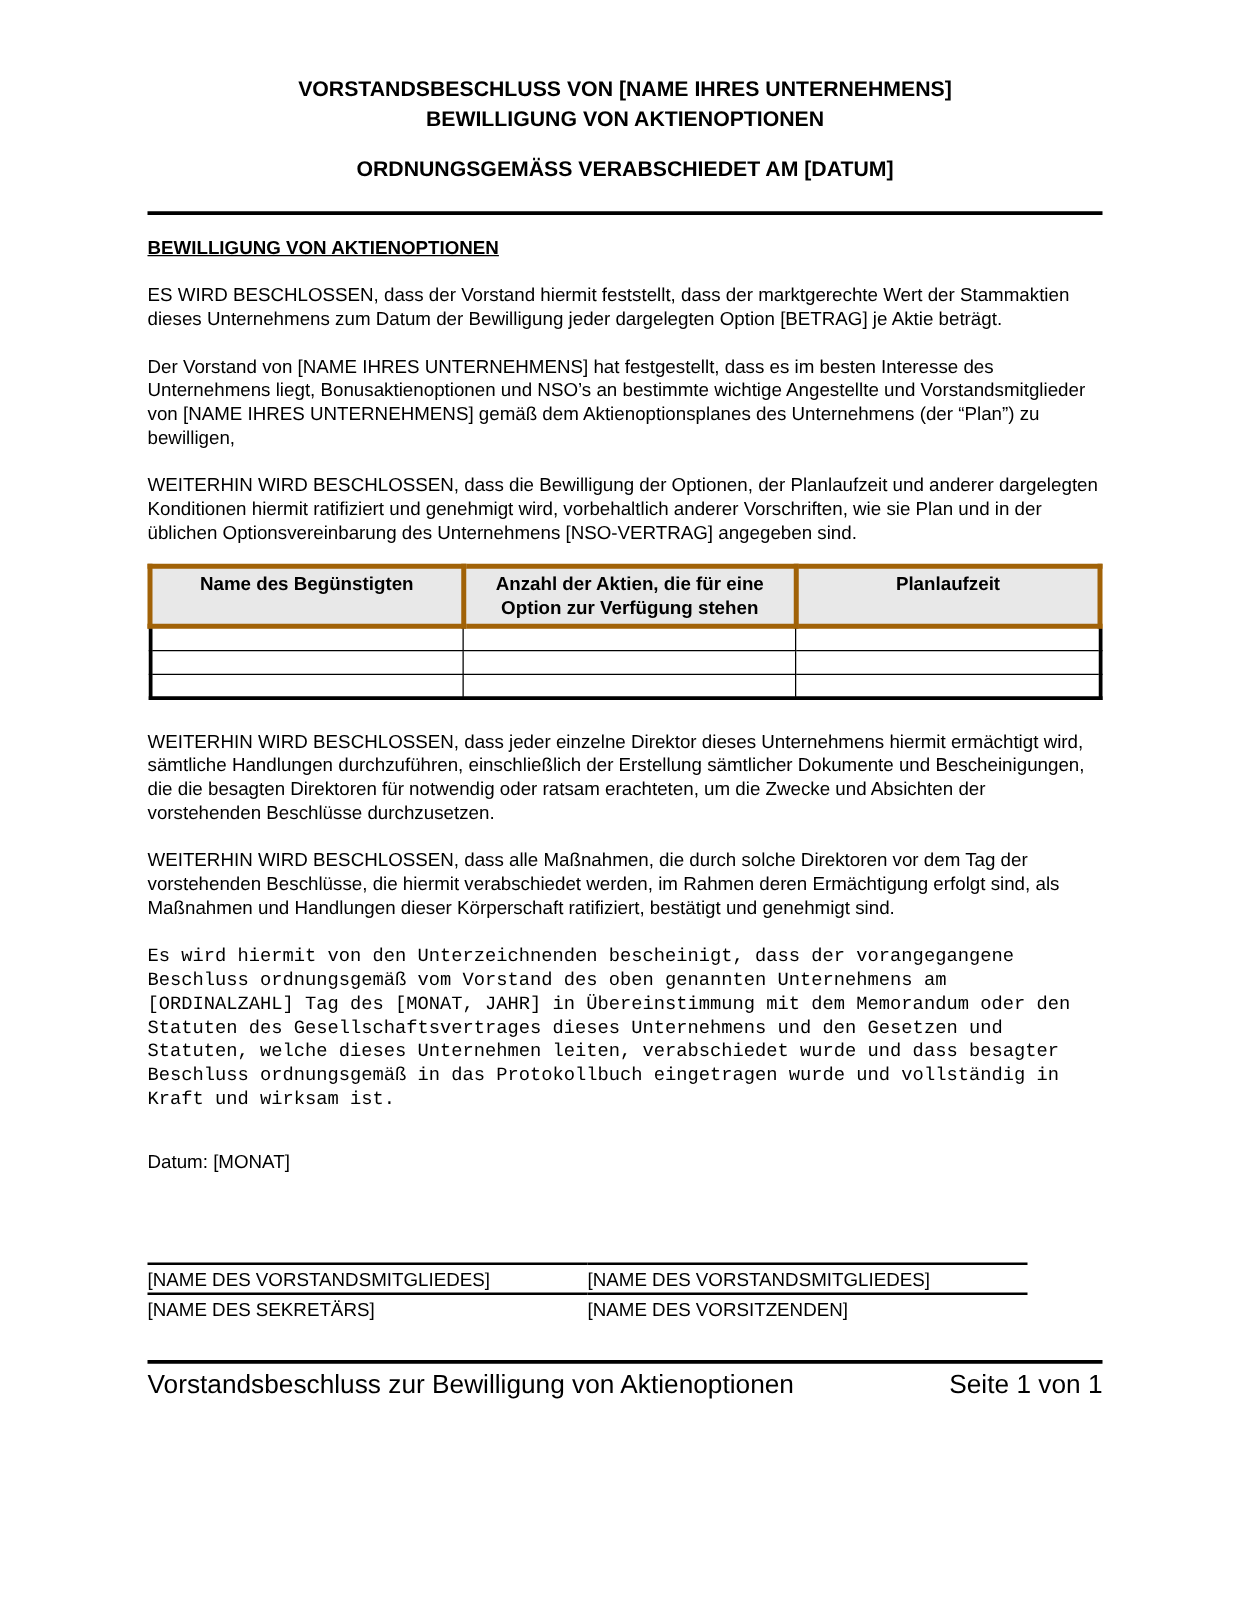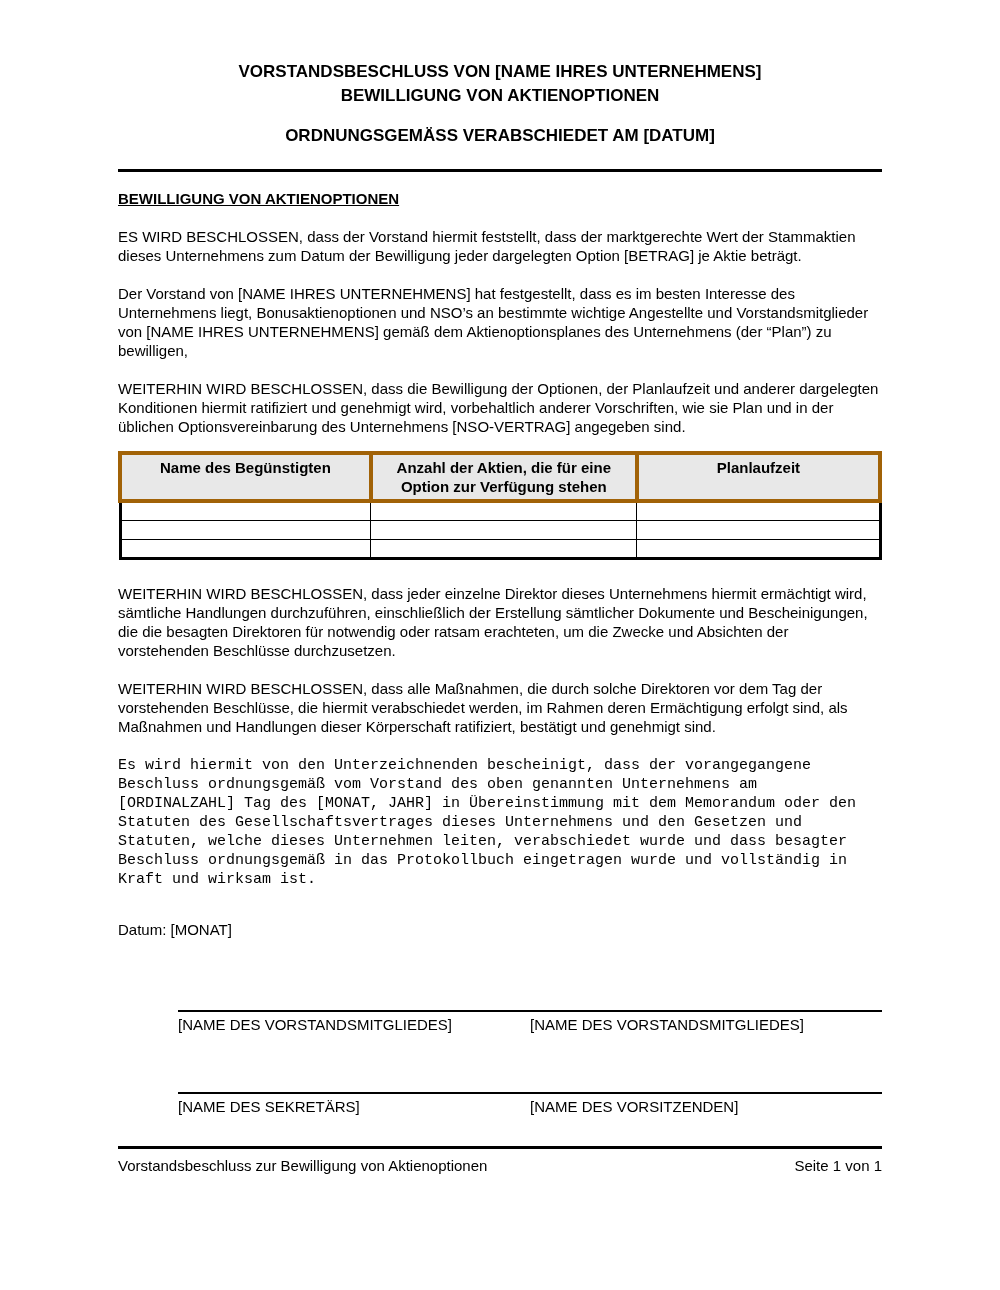--- a/index.html
+++ b/index.html
@@ -56,38 +56,38 @@
     padding: 0 8px;
   }
   table.grant-table col.c1 { width: 33%; }
   table.grant-table col.c2 { width: 35%; }
   table.grant-table col.c3 { width: 32%; }
   .para-after-table { margin-top: 24px !important; }
   .para-p6 { margin-top: 20px !important; font-family: Liberation Mono, monospace; }
   .date-line { margin-top: 31px; font-size: 15px; line-height: 19px; }
   .sig-row {
     display: flex;
-    justify-content: flex-end;
+    justify-content: flex-start;
   }
   .sig-row-1 { margin-top: 71px; }
-  .sig-row-2 { margin-top: 58px; }
+  .sig-row-2 { }
   .sig-block { width: 352px; }
   .sig-line { border-top: 2px solid #000000; height: 0; }
   .sig-label { margin-top: 3px; font-size: 15px; line-height: 19px; }
   .footer-rule {
     margin-top: 30px;
     border: none;
     border-top: 3px solid #000000;
     height: 0;
   }
   .footer-row {
     margin-top: 7px;
     display: flex;
     justify-content: space-between;
-    font-size: 15px;
+    font-size: 21px;
     line-height: 19px;
   }
 </style>
 </head>
 <body>
 
 <div class="page">
 
   <div class="title-block">
     <div>VORSTANDSBESCHLUSS VON [NAME IHRES UNTERNEHMENS]</div>

